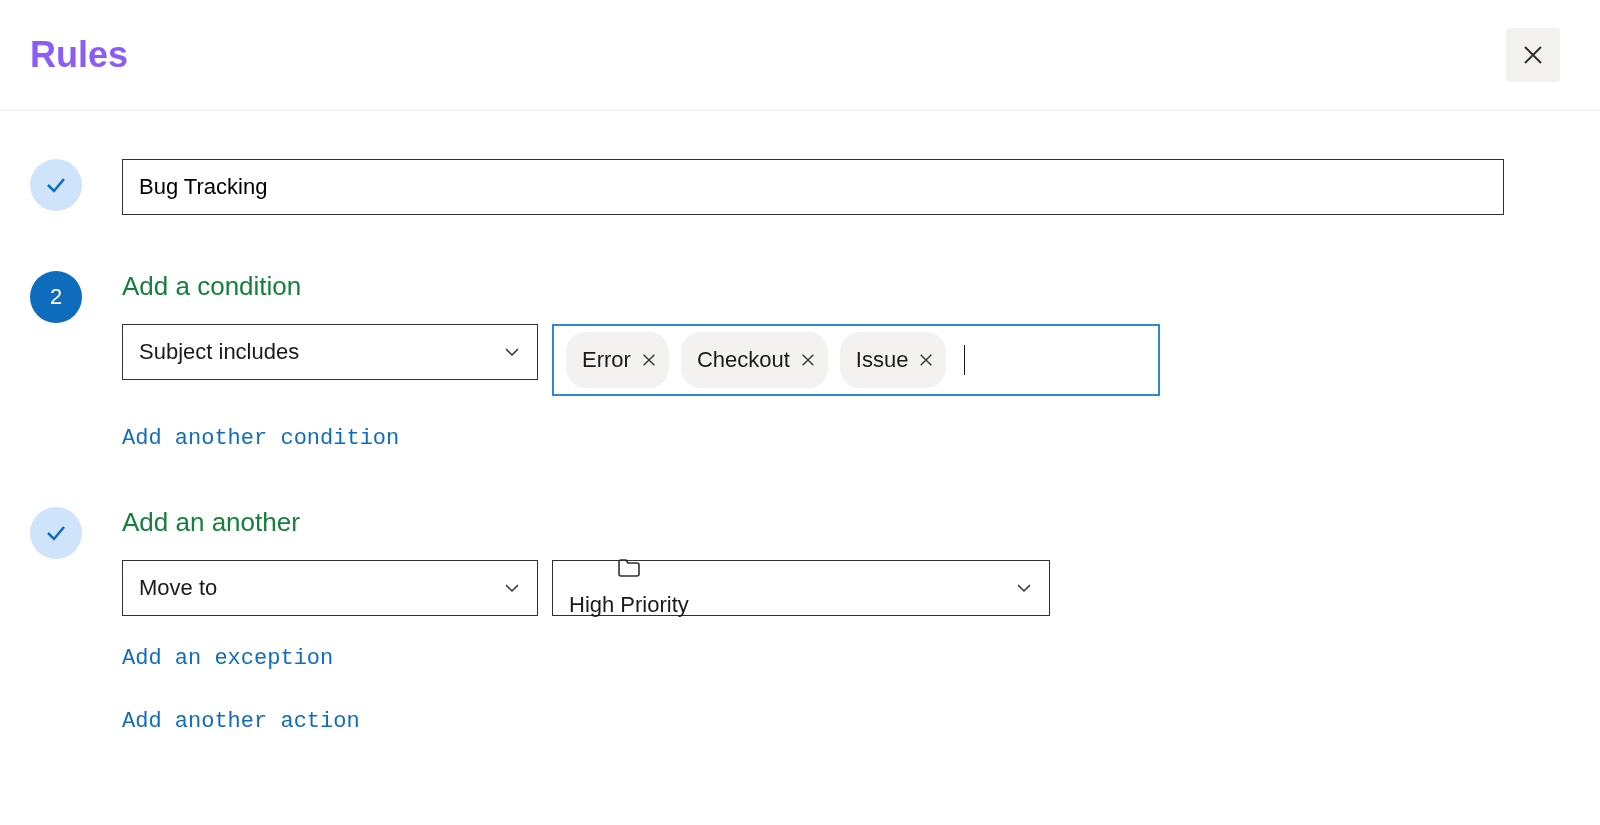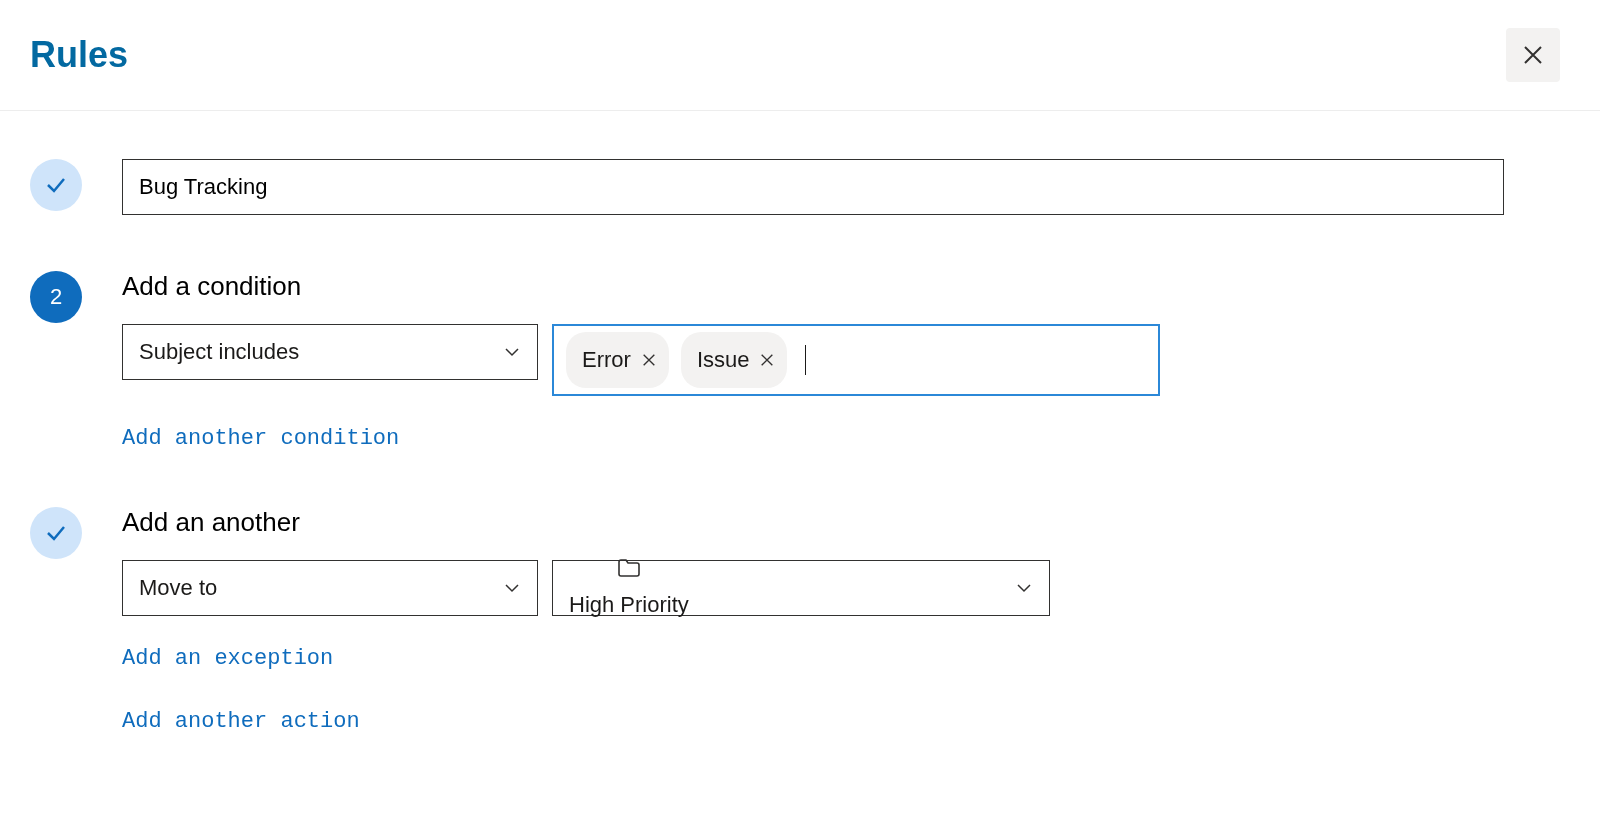--- a/index.html
+++ b/index.html
@@ -14,21 +14,21 @@
   .header {
     display: flex;
     align-items: center;
     justify-content: space-between;
     padding: 28px 40px 28px 30px;
     border-bottom: 1px solid #ededed;
   }
   .header h1 {
     font-size: 36px;
     font-weight: 700;
-    color: #0369a1;
+    color: #8b5cf6;
   }
   .close-btn {
     width: 54px;
     height: 54px;
     display: flex;
     align-items: center;
     justify-content: center;
     background: #f3f2f1;
     border-radius: 4px;
     cursor: pointer;
@@ -61,21 +61,21 @@
     color: #ffffff;
   }
   .step-body {
     flex: 1;
     display: flex;
     flex-direction: column;
   }
   .step-title {
     font-size: 26px;
     font-weight: 400;
-    color: #000000;
+    color: #15803d;
     margin-bottom: 22px;
   }
   .rule-name-input {
     width: 1382px;
     height: 56px;
     border: 1px solid #323130;
     font-size: 22px;
     padding: 16px 16px;
     font-family: inherit;
     background: #ffffff;
@@ -186,20 +186,28 @@
       <div class="controls-row">
         <div class="select-box w1">
           <span>Subject includes</span>
           <svg width="18" height="18" viewBox="0 0 24 24">
               <path d="M4 8 L12 16 L20 8" stroke="#323130" stroke-width="2" fill="none"></path>
             </svg>
         </div>
         <div class="tags-box">
           <div class="tag-pill">
             <span>Error</span>
+            <span class="tag-x">
+              <svg width="16" height="16" viewBox="0 0 24 24">
+                  <path d="M4 4 L20 20 M20 4 L4 20" stroke="#323130" stroke-width="2" fill="none"></path>
+                </svg>
+            </span>
+          </div>
+          <div class="tag-pill">
+            <span>Checkout</span>
             <span class="tag-x">
               <svg width="16" height="16" viewBox="0 0 24 24">
                   <path d="M4 4 L20 20 M20 4 L4 20" stroke="#323130" stroke-width="2" fill="none"></path>
                 </svg>
             </span>
           </div>
           <div class="tag-pill">
             <span>Issue</span>
             <span class="tag-x">
               <svg width="16" height="16" viewBox="0 0 24 24">

